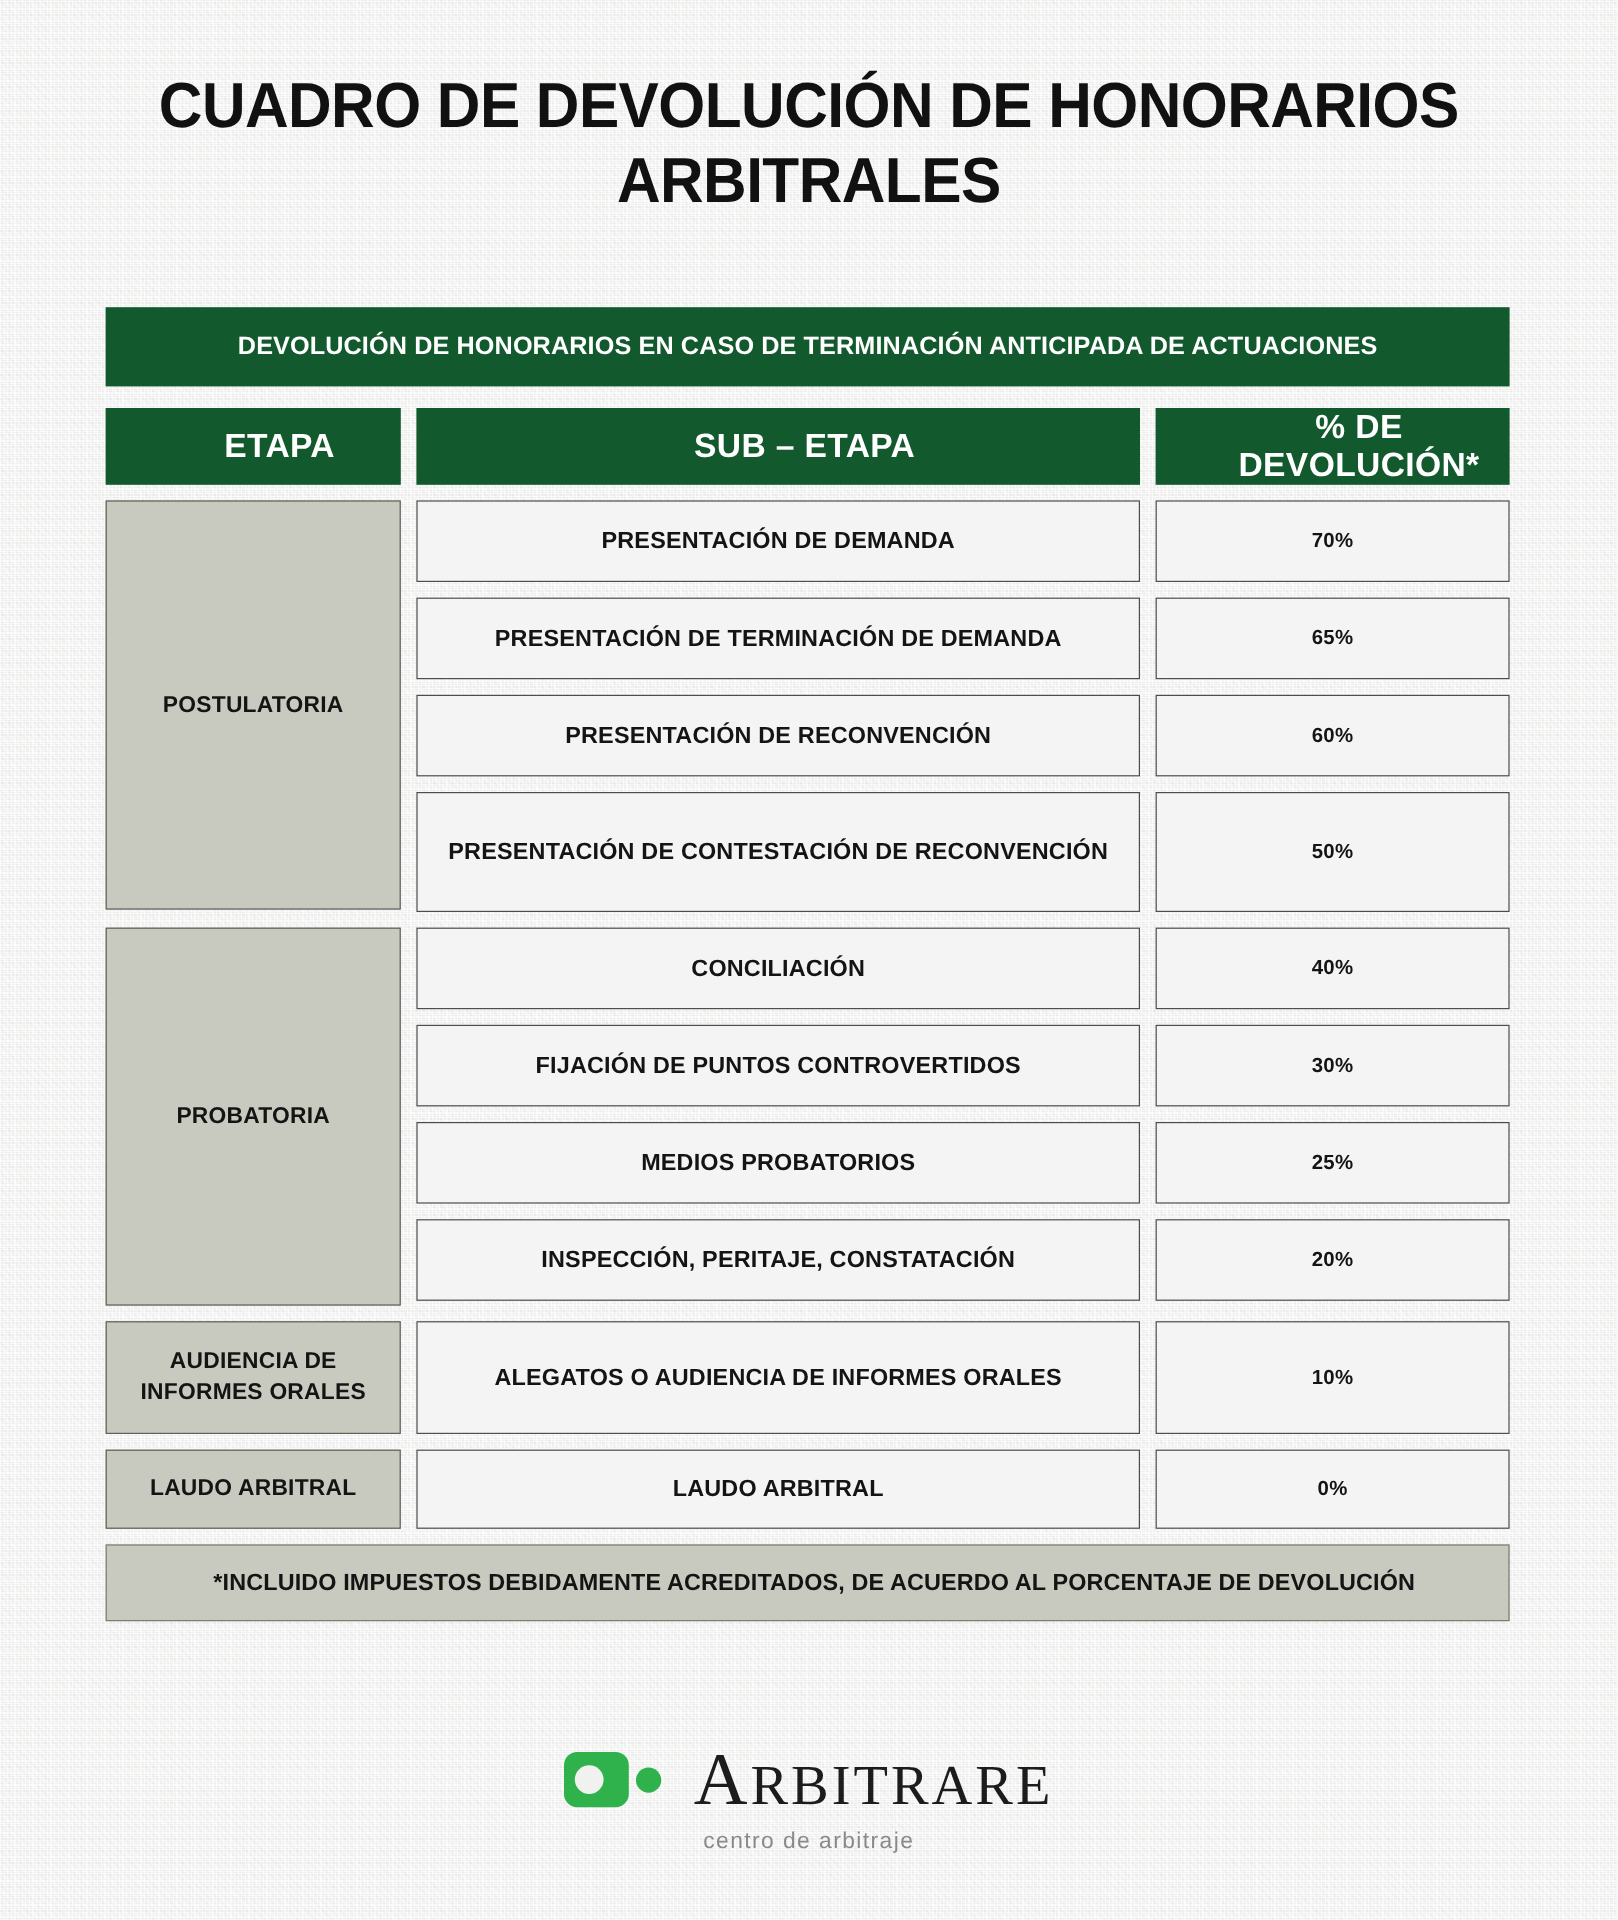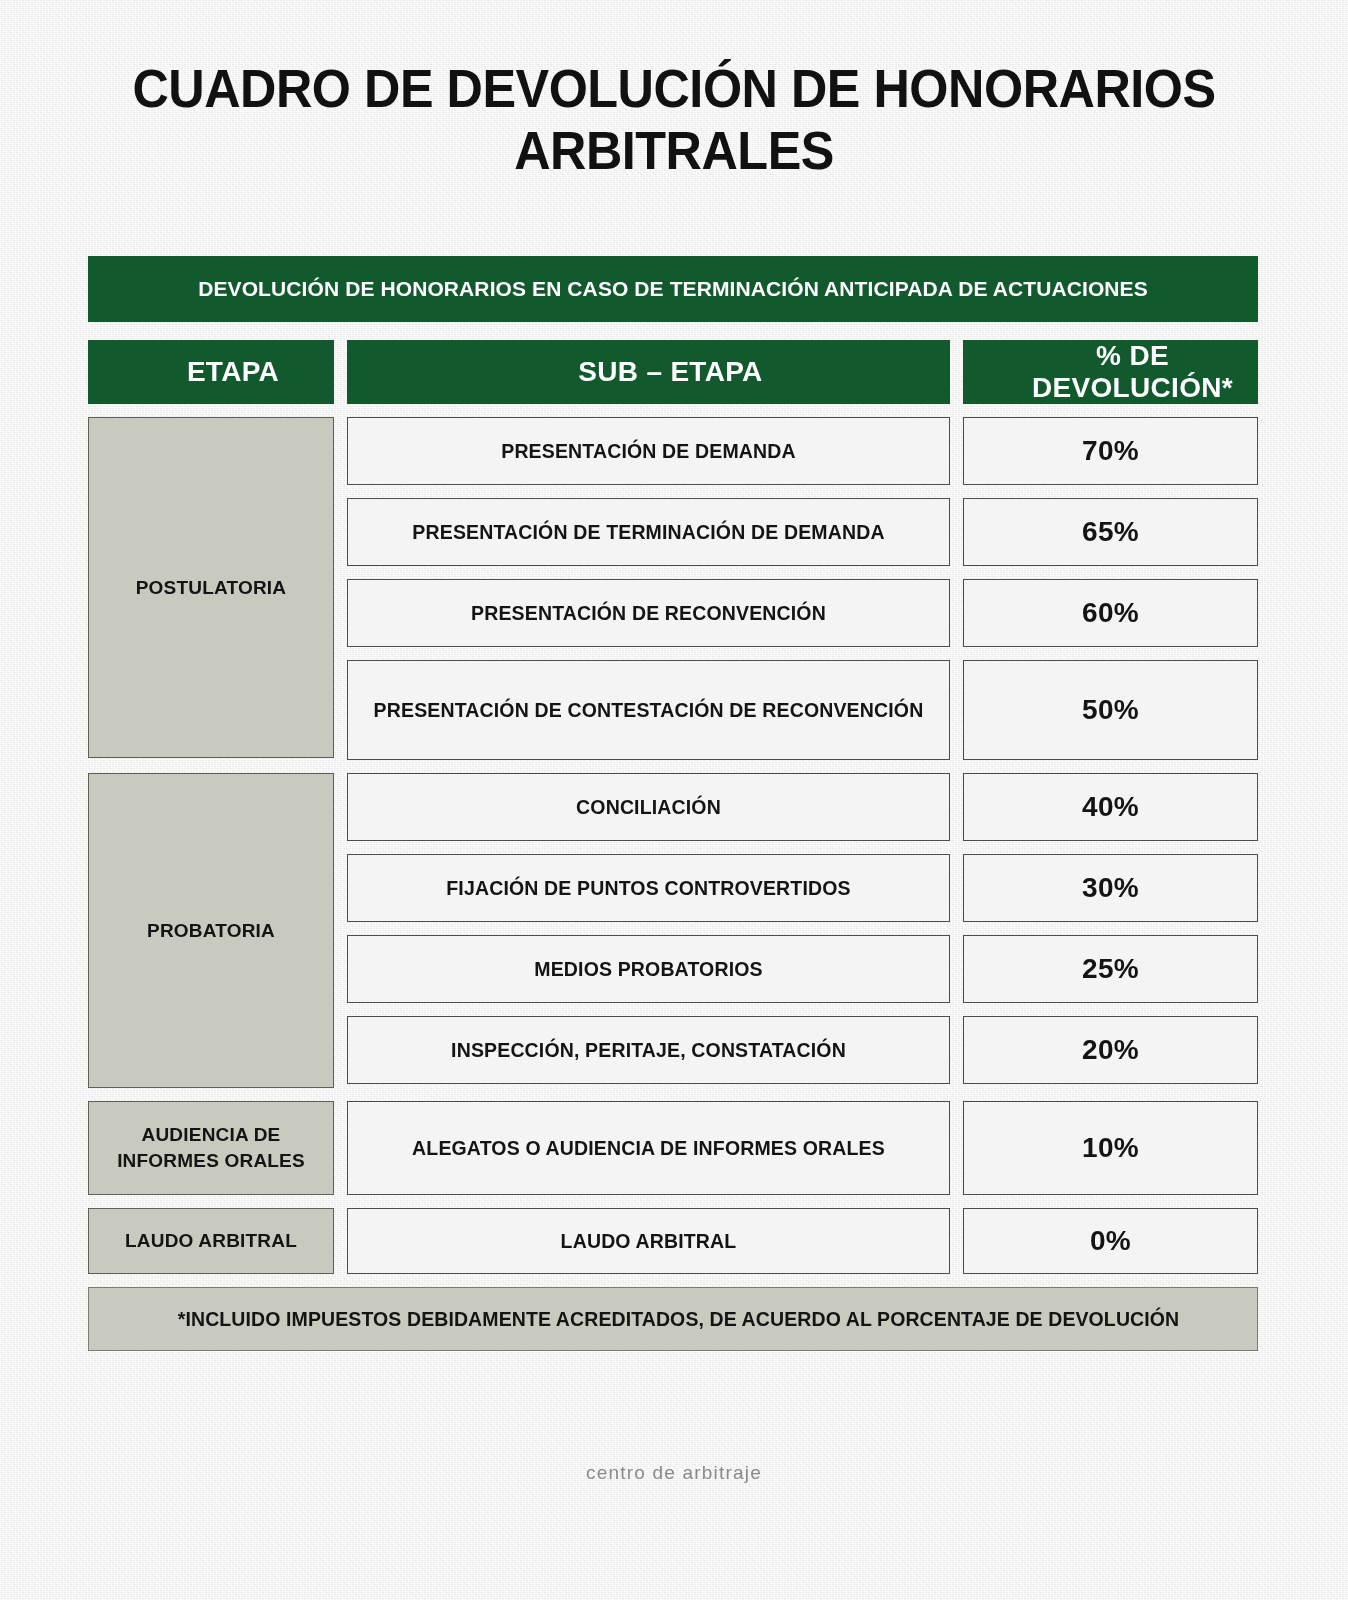--- a/index.html
+++ b/index.html
@@ -138,21 +138,21 @@
   .sub-cell {
     width: 603px; flex: 0 0 603px;
     font-size: 19.5px;
     font-weight: bold;
     letter-spacing: 0.15px;
     padding: 4px 14px;
   }
 
   .pct-cell {
     width: 295px; flex: 0 0 295px;
-    font-size: 28px;
+    font-size: 17px;
     font-weight: bold;
     letter-spacing: 0.3px;
   }
 
   .h-short { height: 68px; }
   .h-tall  { height: 94px; }
   .h-big   { height: 100px; }
 
   .footnote {
     margin-top: 13px;
@@ -316,16 +316,24 @@
           <div class="pct-cell" style="height:66px;">0%</div>
         </div>
       </div>
     </div>
 
     <div class="footnote">*INCLUIDO IMPUESTOS DEBIDAMENTE ACREDITADOS, DE ACUERDO AL PORCENTAJE DE DEVOLUCIÓN</div>
 
   </div>
 
   <div class="logo-area">
+    <div class="logo-row">
+      <div class="logo-mark">
+        <div class="logo-square"></div>
+        <div class="logo-hole"></div>
+        <div class="logo-dot"></div>
+      </div>
+      <div class="logo-word"><span class="cap">A</span><span class="sc">RBITRARE</span></div>
+    </div>
     <div class="logo-tagline">centro de arbitraje</div>
   </div>
 
 </div>
 
 </body></html>

